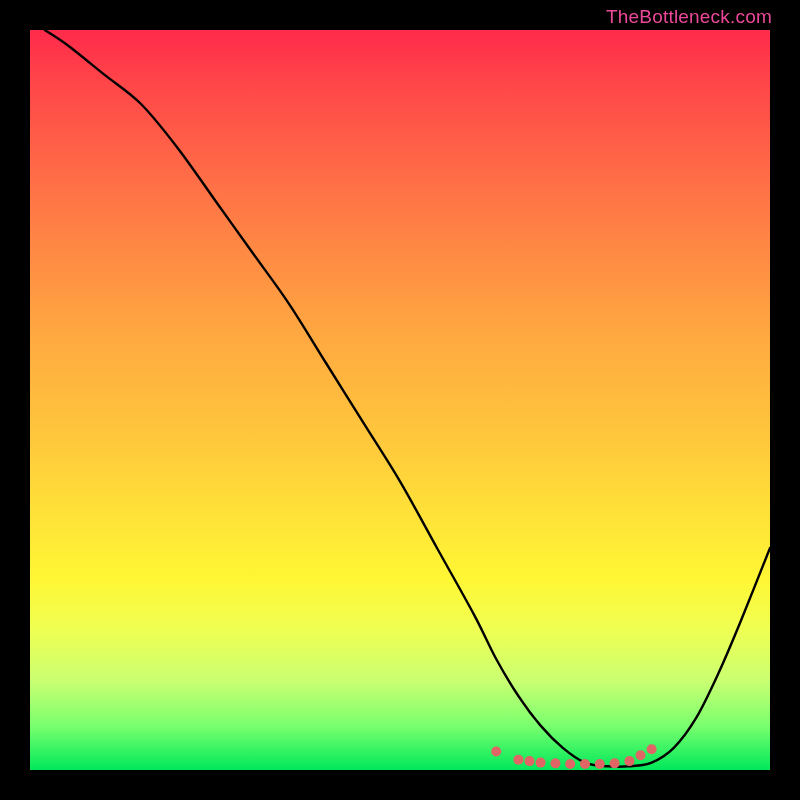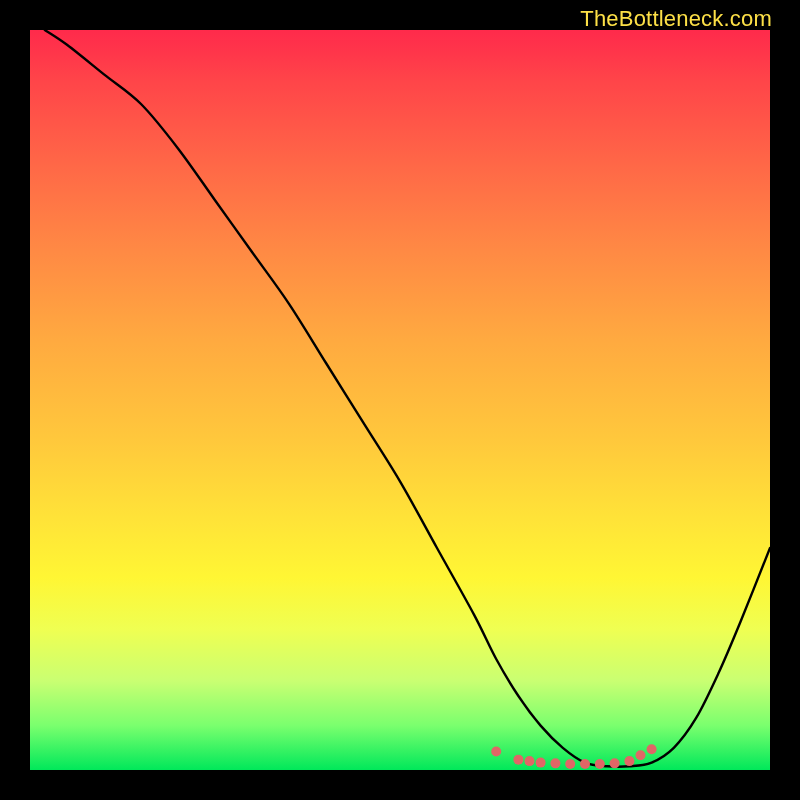--- a/index.html
+++ b/index.html
@@ -30,22 +30,22 @@
       #efff52 81%,
       #c9ff72 88%,
       #7aff6e 94%,
       #00e85a 100%
     );
   }
   .watermark {
     position: absolute;
     top: 6px;
     right: 28px;
-    color: #fde047;
-    font-size: 22px;
+    color: #ec4899;
+    font-size: 19px;
     font-weight: 500;
     letter-spacing: 0.2px;
   }
   svg.curve {
     position: absolute;
     left: 0;
     top: 0;
     width: 740px;
     height: 740px;
   }

